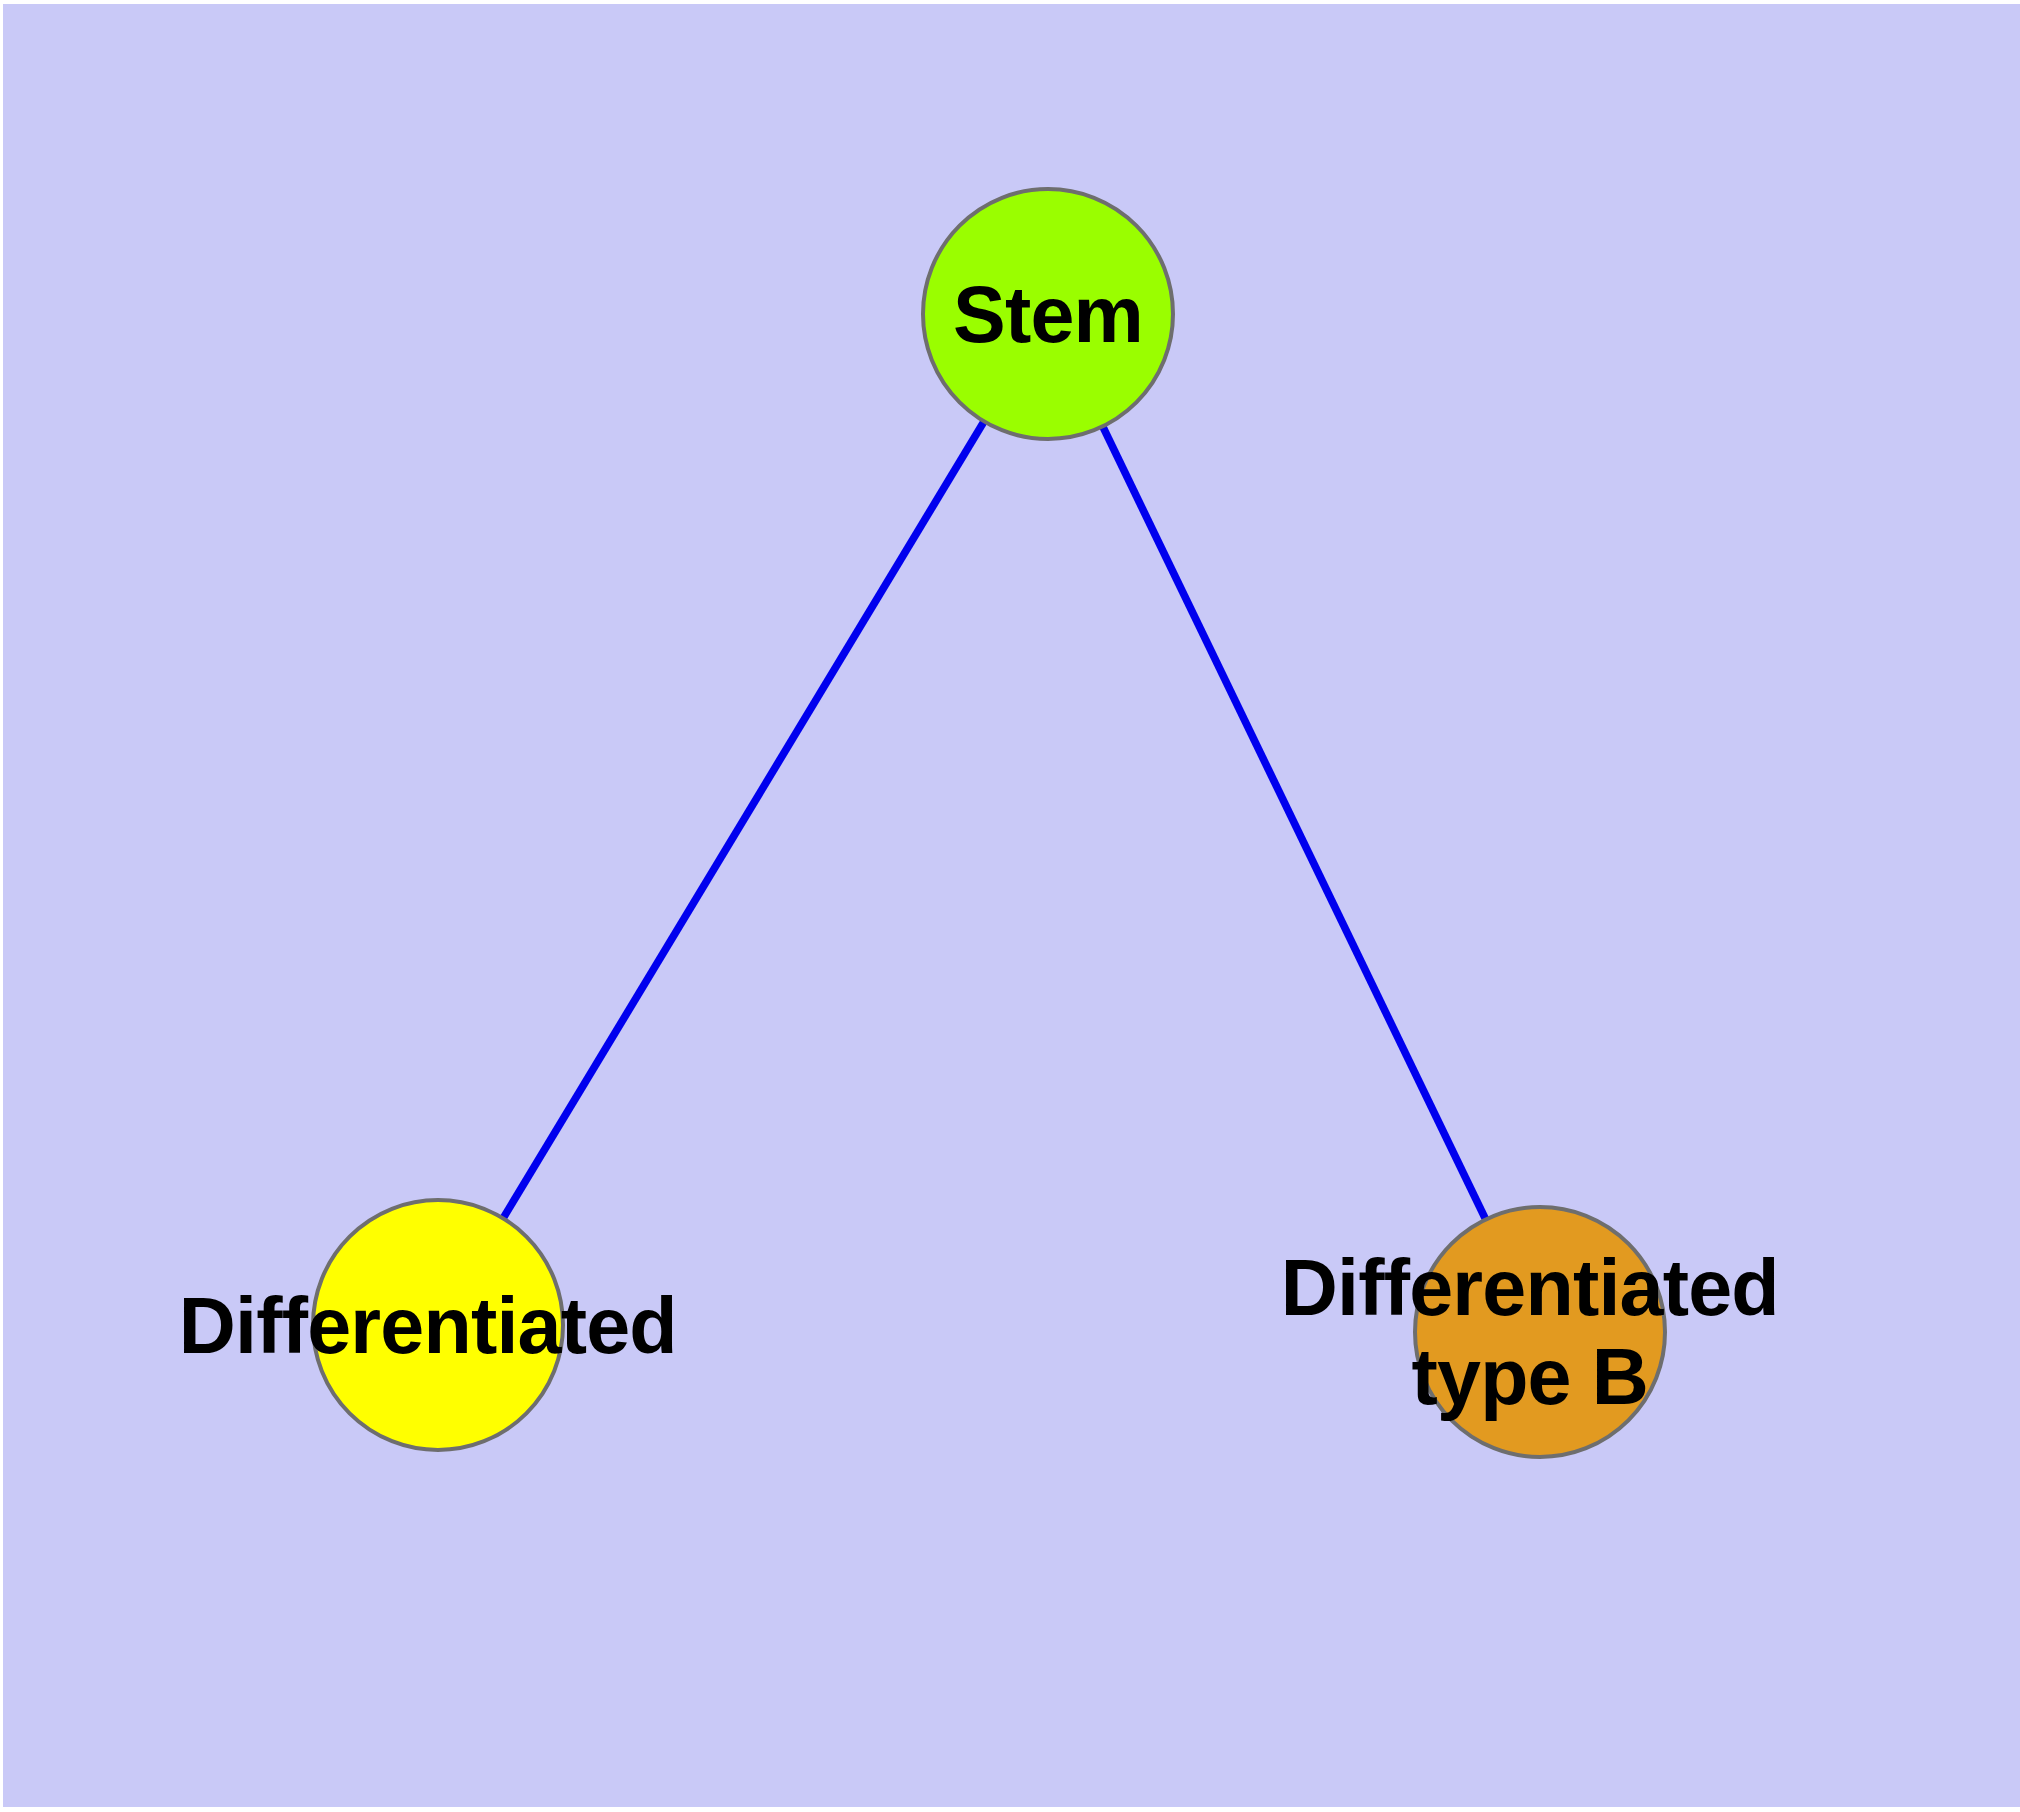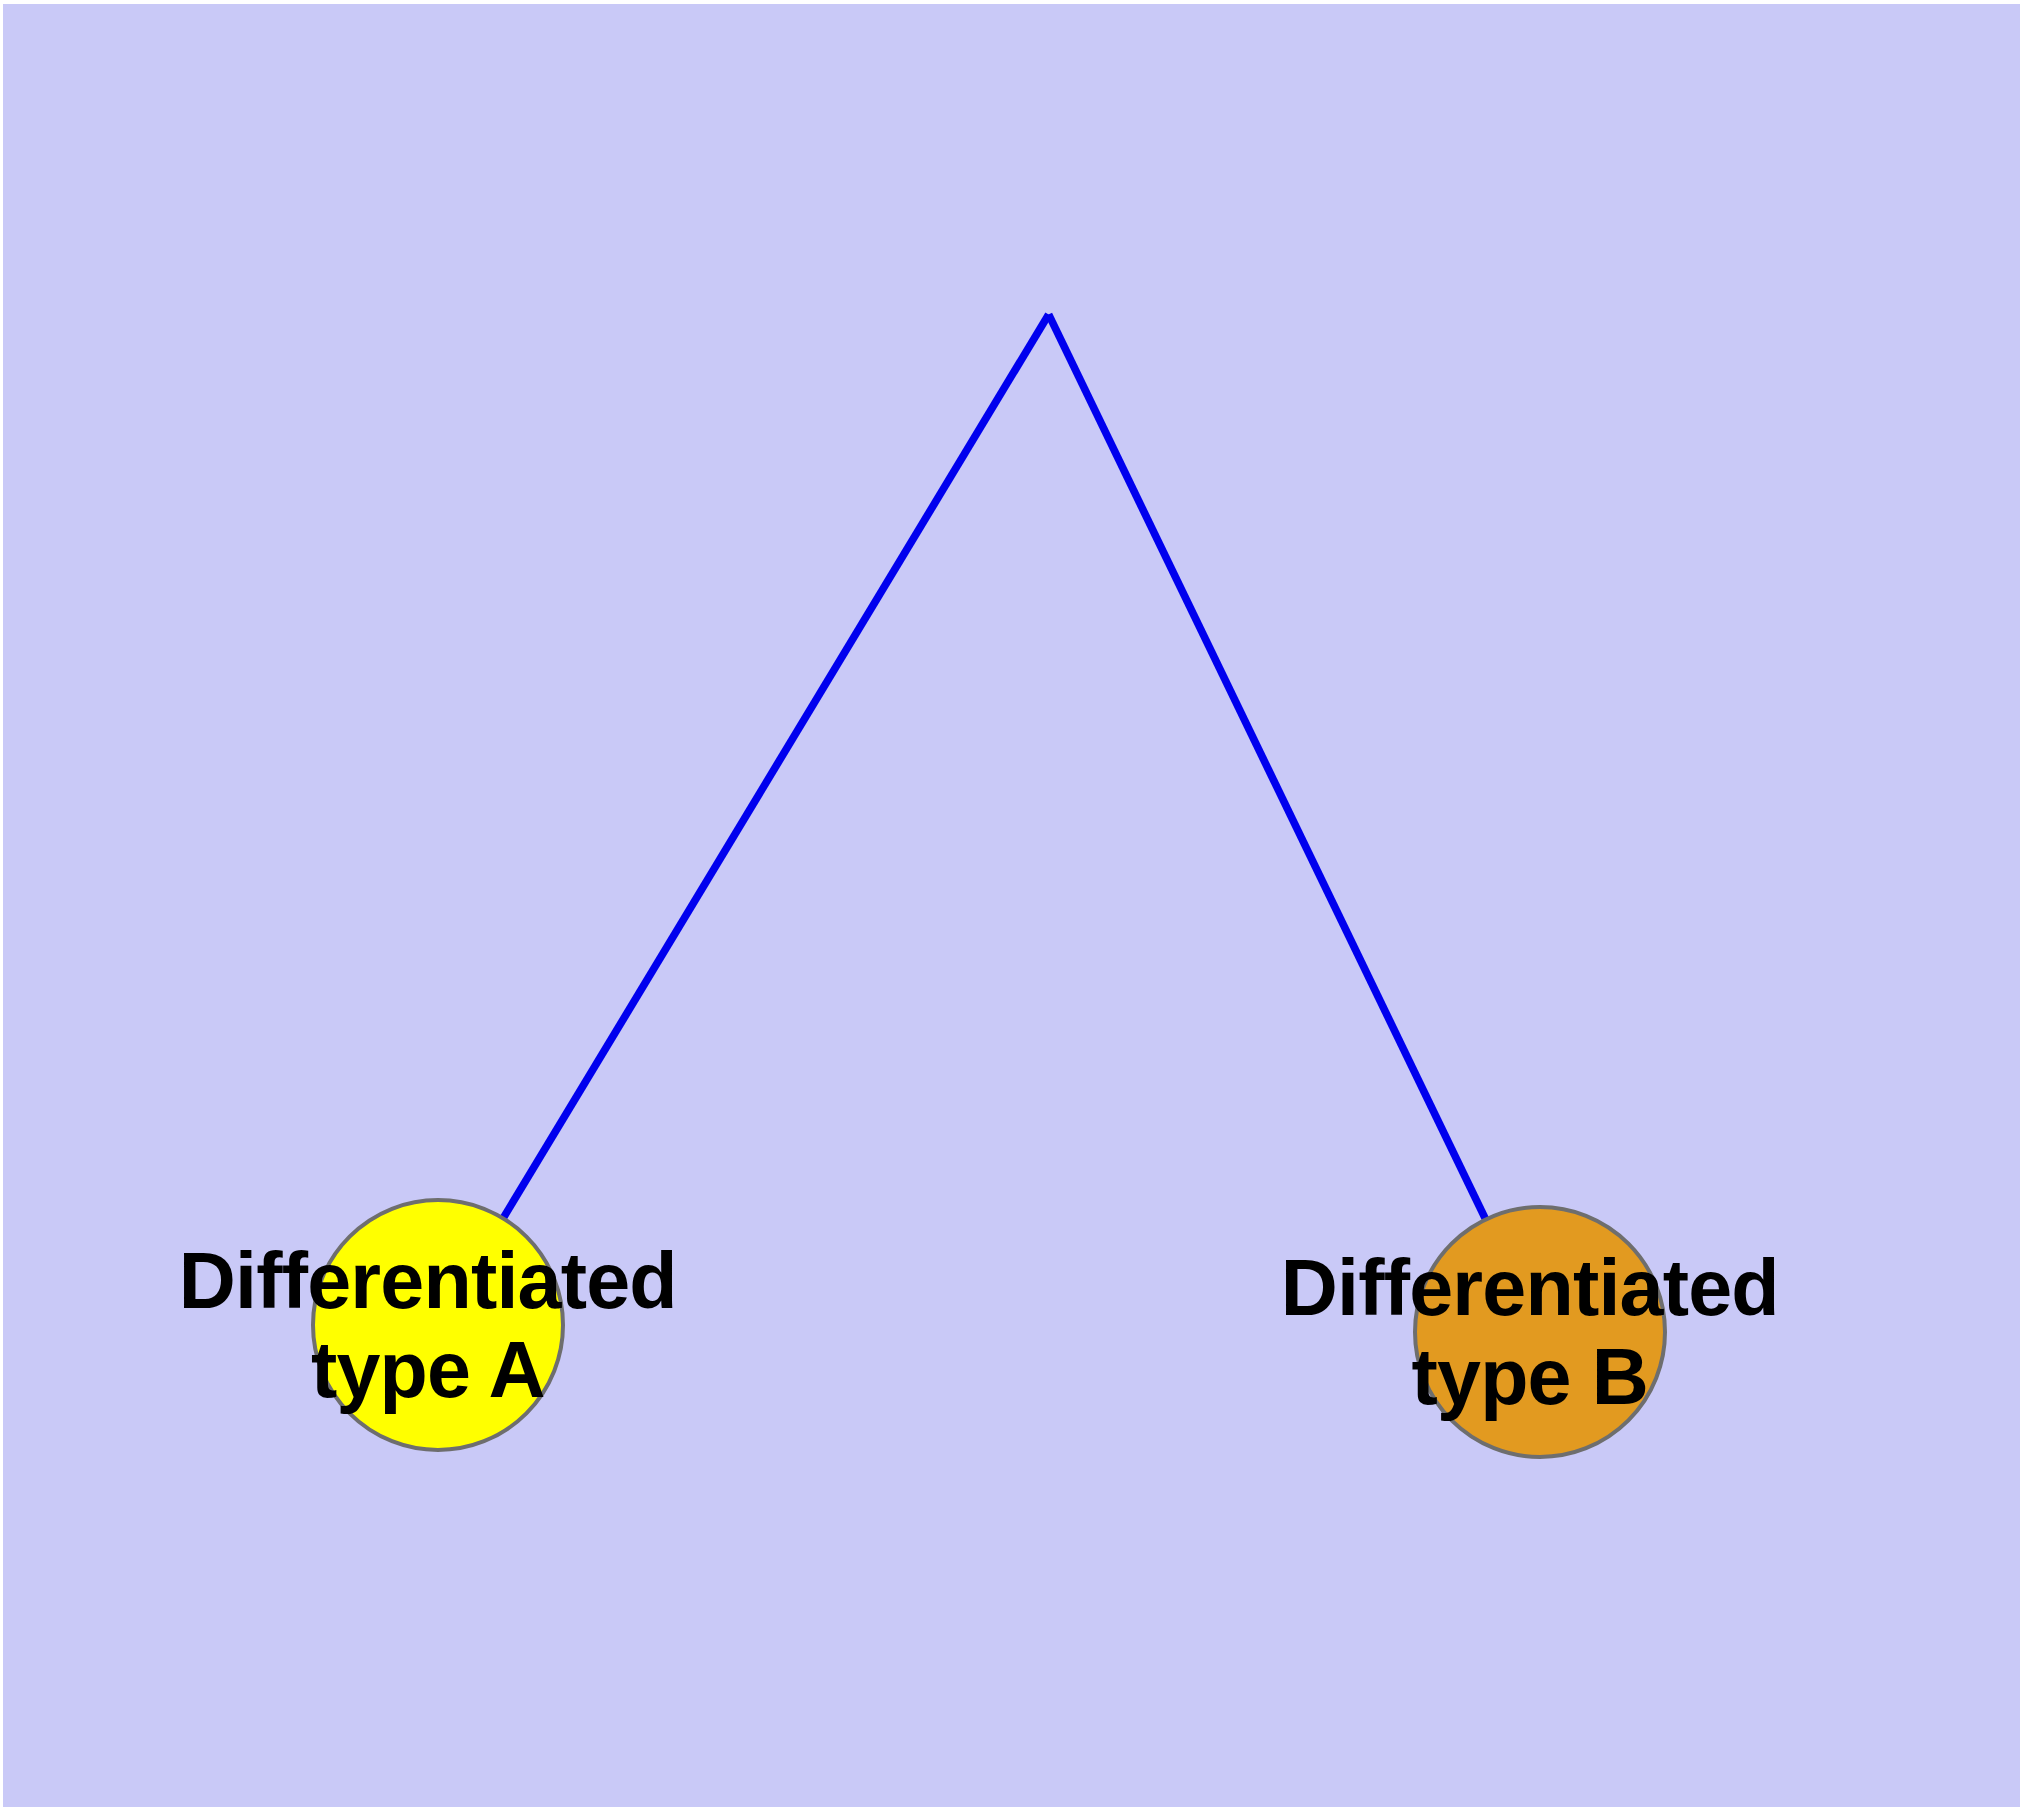--- a/index.html
+++ b/index.html
@@ -72,25 +72,27 @@
 <body>
 
 <div class="canvas">
   <div class="panel" style="background-color: rgb(201, 201, 247);"></div>
 
   <svg class="edges" viewBox="0 0 2384 2138" xmlns="http://www.w3.org/2000/svg">
     <line x1="1237" y1="371" x2="517" y2="1564" style="stroke: rgb(0, 0, 238);"></line>
     <line x1="1237" y1="371" x2="1817" y2="1572" style="stroke: rgb(0, 0, 238);"></line>
   </svg>
 
+  <div class="node node-stem" style="background-color: rgb(154, 254, 0); border-color: rgb(110, 110, 110);">
+    <div class="node-label">Stem</div>
+  </div>
 
   <div class="node node-type-a" style="background-color: rgb(255, 255, 0); border-color: rgb(110, 110, 110);">
     <div class="node-label two-line">
       <span>Differentiated</span>
-      <span>type A</span>
     </div>
   </div>
 
   <div class="node node-type-b" style="background-color: rgb(226, 154, 32); border-color: rgb(110, 110, 110);">
     <div class="node-label two-line">
       <span>Differentiated</span>
       <span>type B</span>
     </div>
   </div>
 </div>

